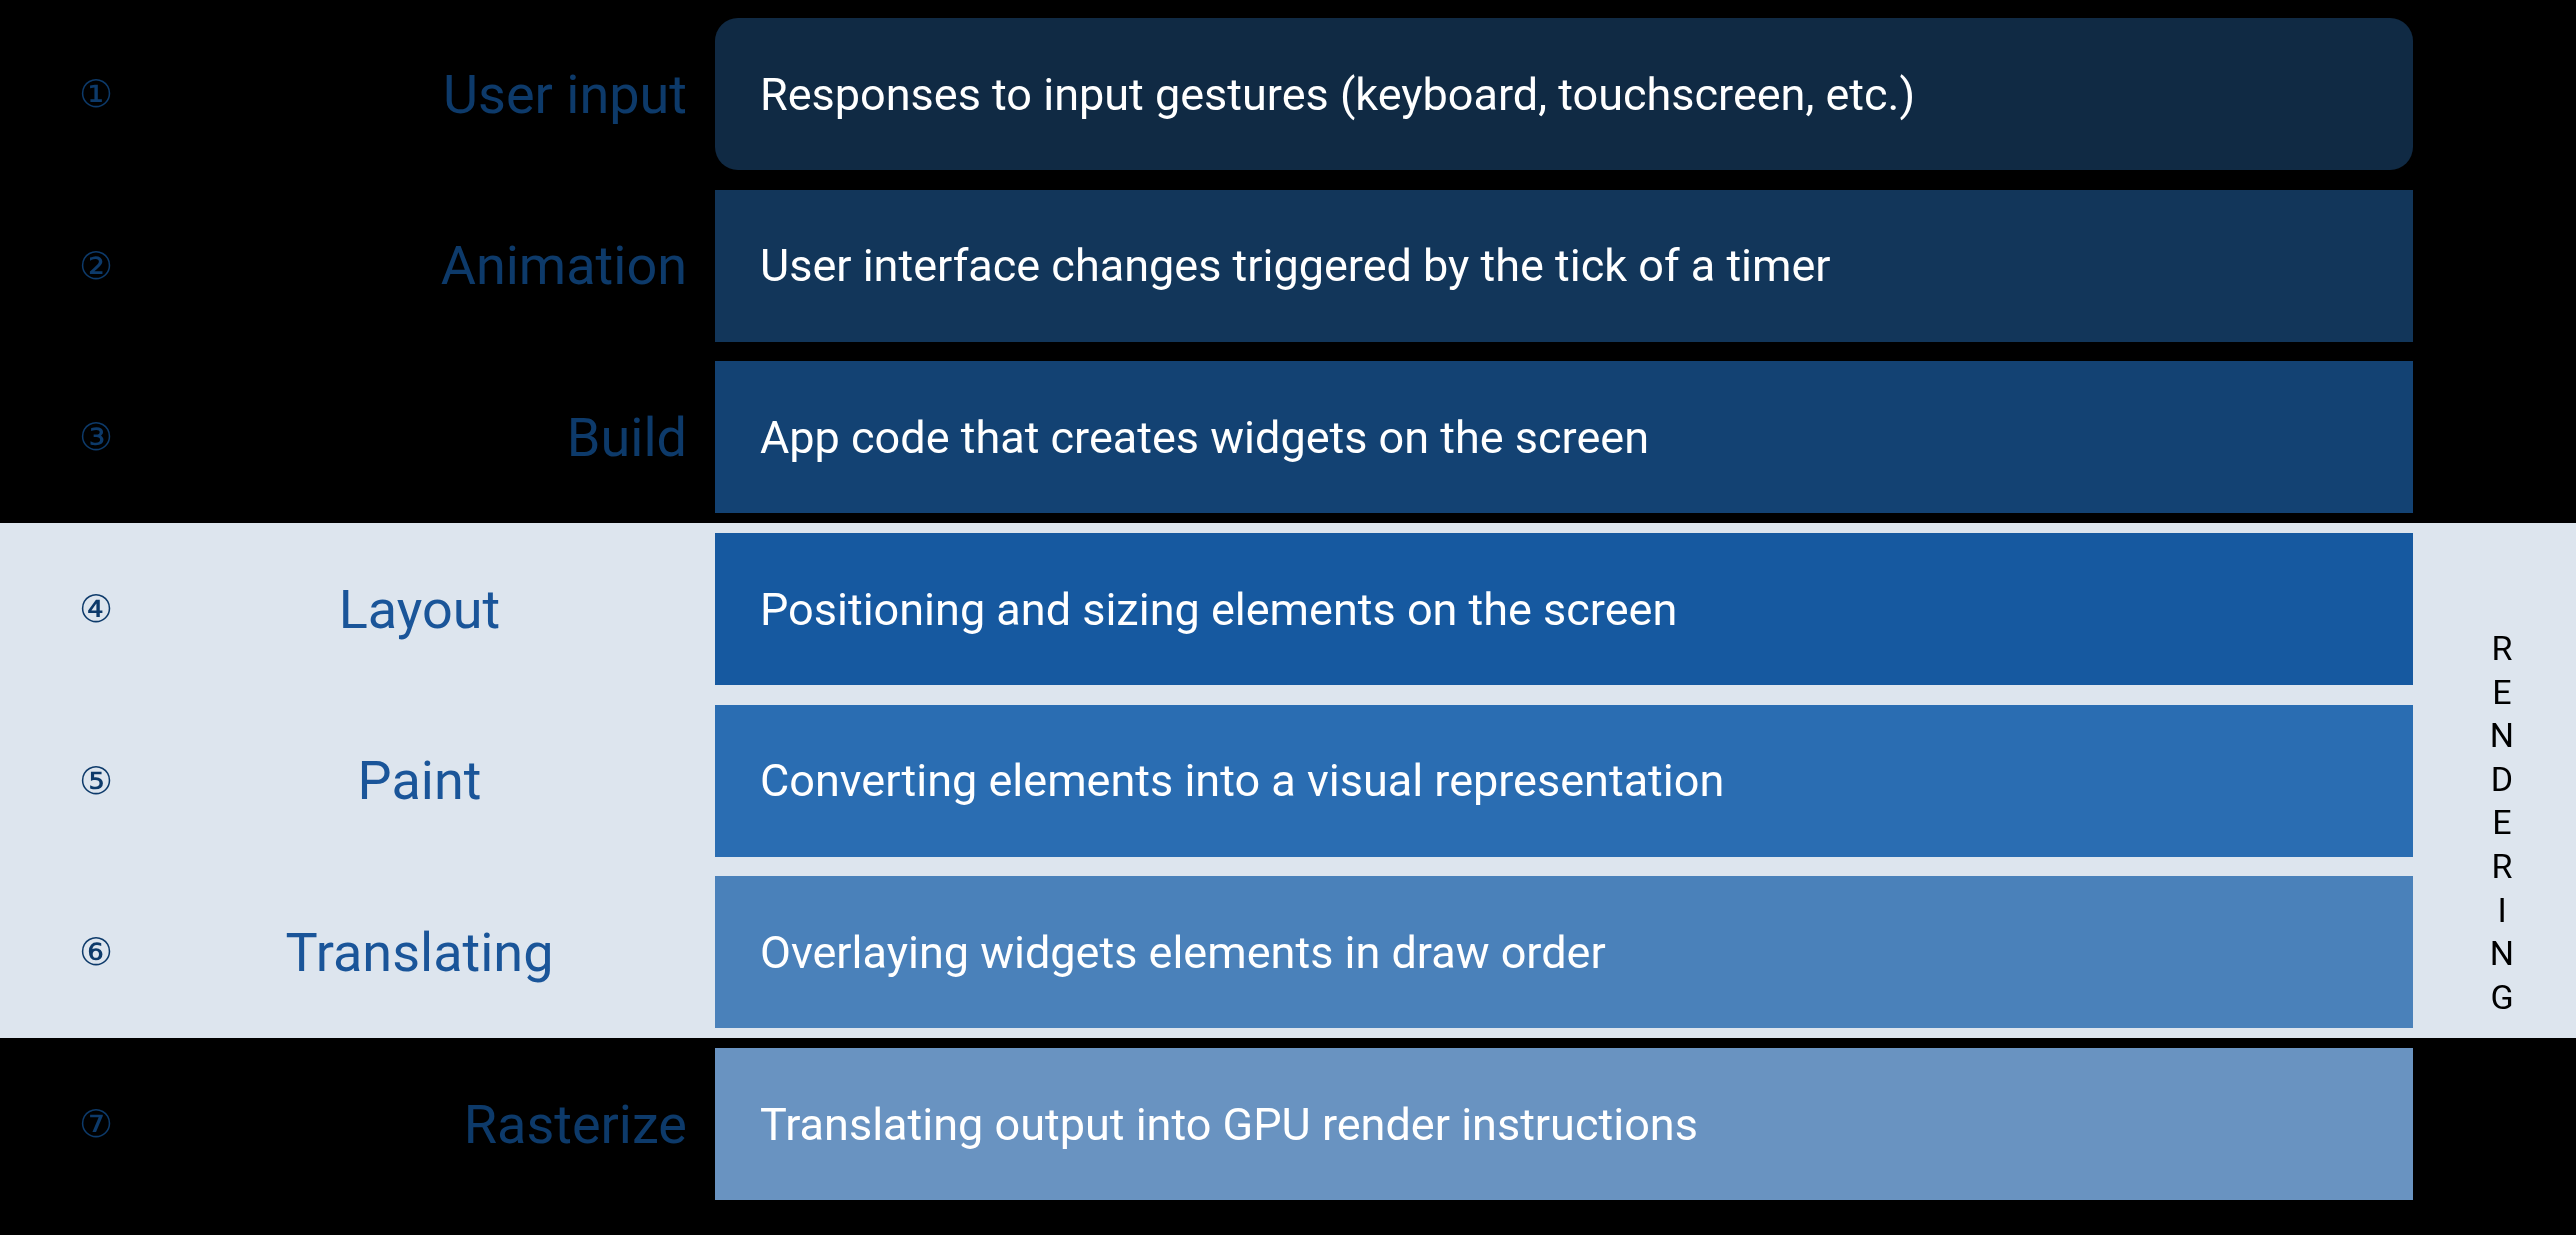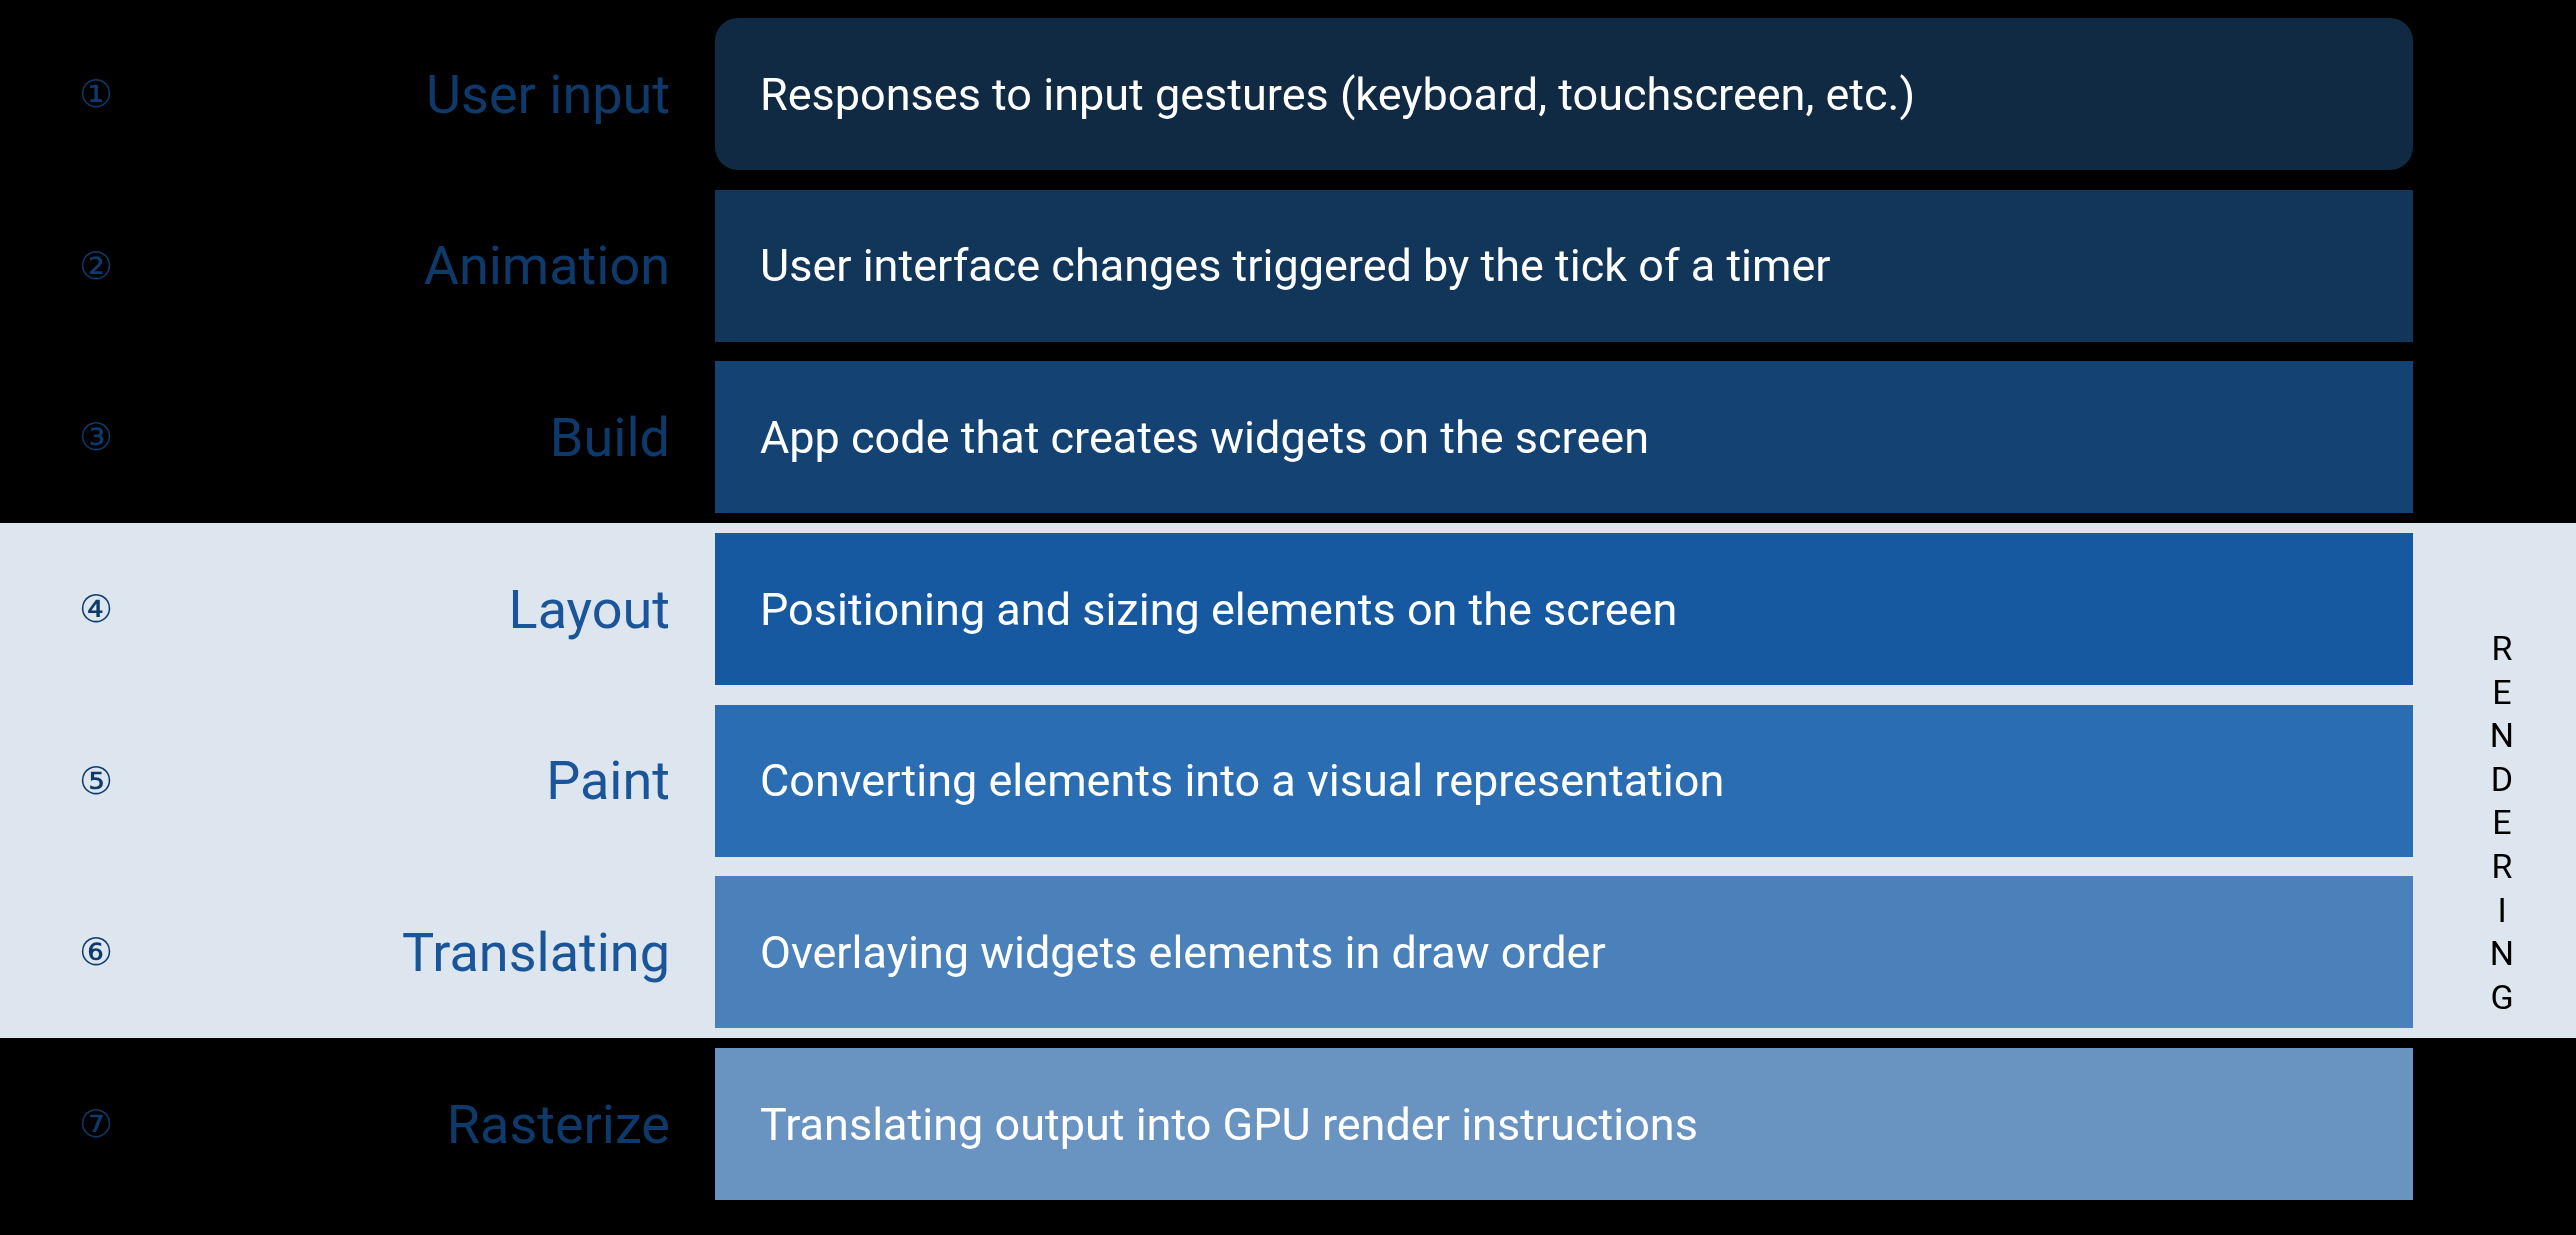--- a/index.html
+++ b/index.html
@@ -37,21 +37,21 @@
       width: 152px;
       text-align: left;
       padding-left: 79px;
       font-size: 38px;
       color: #0d3a6a;
       font-weight: 400;
     }
     .label-col {
       width: 563px;
       text-align: right;
-      padding-right: 45px;
+      padding-right: 28px;
       font-size: 54px;
       font-weight: 400;
       color: #0d3a6a;
     }
     .desc-col {
       flex: 0 0 1698px;
       height: 100%;
       display: flex;
       align-items: center;
       padding-left: 45px;
@@ -72,20 +72,21 @@
       font-size: 34px;
       letter-spacing: 3.6px;
       color: #000;
       writing-mode: vertical-rl;
       text-orientation: upright;
       z-index: 3;
       font-weight: 400;
     }
     .label-rendering {
       color: #1a5599;
+      text-align: center;
     }
   </style>
 </head>
 <body>
 
 <div class="container">
   <div class="row-wrapper">
 
     <div class="rendering-bg" id="rendering-bg" style="top: 505px; height: 515px;"></div>
     <div class="rendering-label" id="rendering-label" style="top: 610px;">RENDERING</div>

